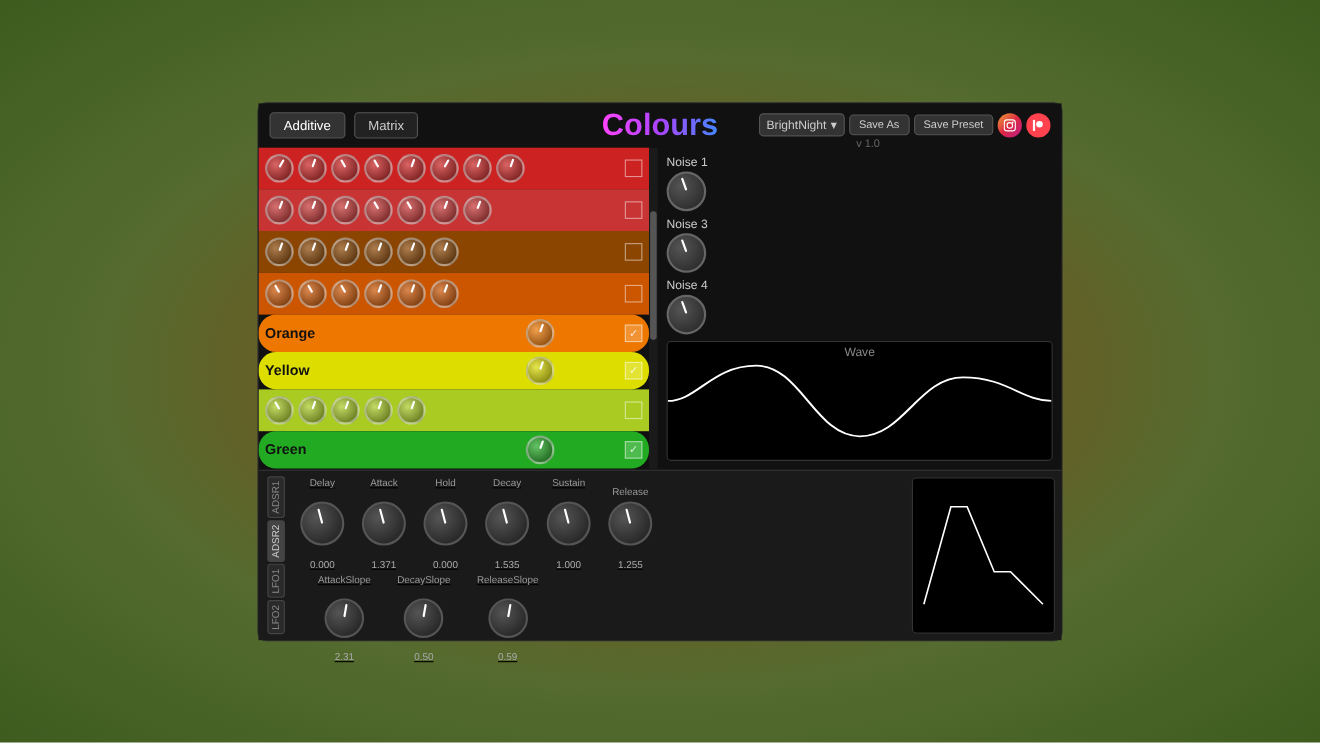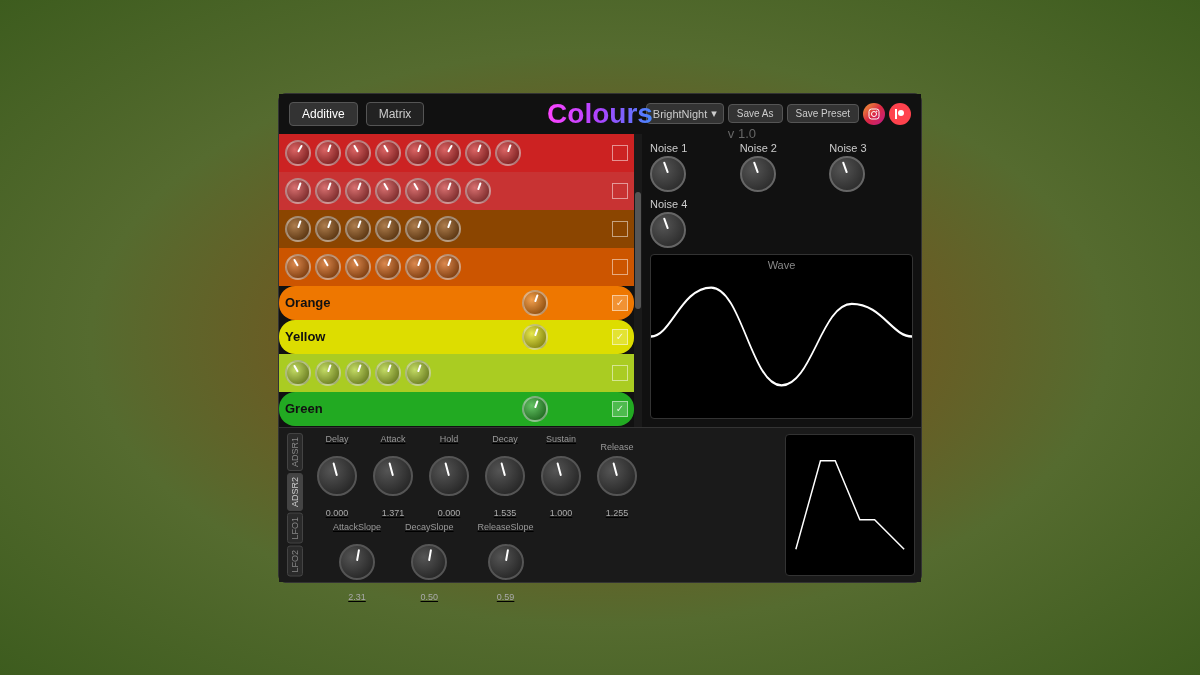--- a/index.html
+++ b/index.html
@@ -7,21 +7,21 @@
       width: 1200px;
       height: 675px;
       background: radial-gradient(ellipse at center, #8B4513 0%, #556B2F 60%, #3d5c1e 100%);
       display: flex;
       align-items: center;
       justify-content: center;
       font-family: Arial, sans-serif;
       overflow: hidden;
     }
     .plugin-window {
-      width: 644px;
+      width: 732px;
       height: 490px;
       background: #111;
       border-radius: 8px;
       border: 1px solid #333;
       position: relative;
       display: flex;
       flex-direction: column;
     }
     
     .header {
@@ -53,21 +53,21 @@
       font-weight: bold;
       background: linear-gradient(90deg, #ff44ff, #aa44ff, #4488ff);
       -webkit-background-clip: text;
       -webkit-text-fill-color: transparent;
       background-clip: text;
     }
     .version {
       position: absolute;
       right: 165px;
       top: 32px;
-      font-size: 13px;
+      font-size: 10px;
       color: #666;
     }
     .header-right {
       margin-left: auto;
       display: flex;
       align-items: center;
       gap: 4px;
     }
     .preset-dropdown {
       background: #333;
@@ -209,21 +209,21 @@
     .right-panel {
       flex: 1;
       background: #111;
       display: flex;
       flex-direction: column;
       padding: 8px;
       gap: 6px;
     }
     .noise-section {
       display: grid;
-      grid-template-columns: 1fr 1fr 1fr;
+      grid-template-columns: 1fr;
       gap: 6px;
     }
     .noise-item {
       display: flex;
       flex-direction: column;
       align-items: flex-start;
       gap: 2px;
     }
     .noise-label {
       font-size: 11px;
@@ -567,24 +567,20 @@
       <div class="scrollbar-thumb"></div>
     </div>
 
     <div class="right-panel">
       <div class="noise-section">
         <div class="noise-item">
           <span class="noise-label">Noise 1</span>
           <div class="knob-medium"></div>
         </div>
         <div class="noise-item">
-          <span class="noise-label">Noise 2</span>
-          <div class="knob-medium"></div>
-        </div>
-        <div class="noise-item">
           <span class="noise-label">Noise 3</span>
           <div class="knob-medium"></div>
         </div>
         <div class="noise-item">
           <span class="noise-label">Noise 4</span>
           <div class="knob-medium"></div>
         </div>
       </div>
 
       <div class="wave-section">

